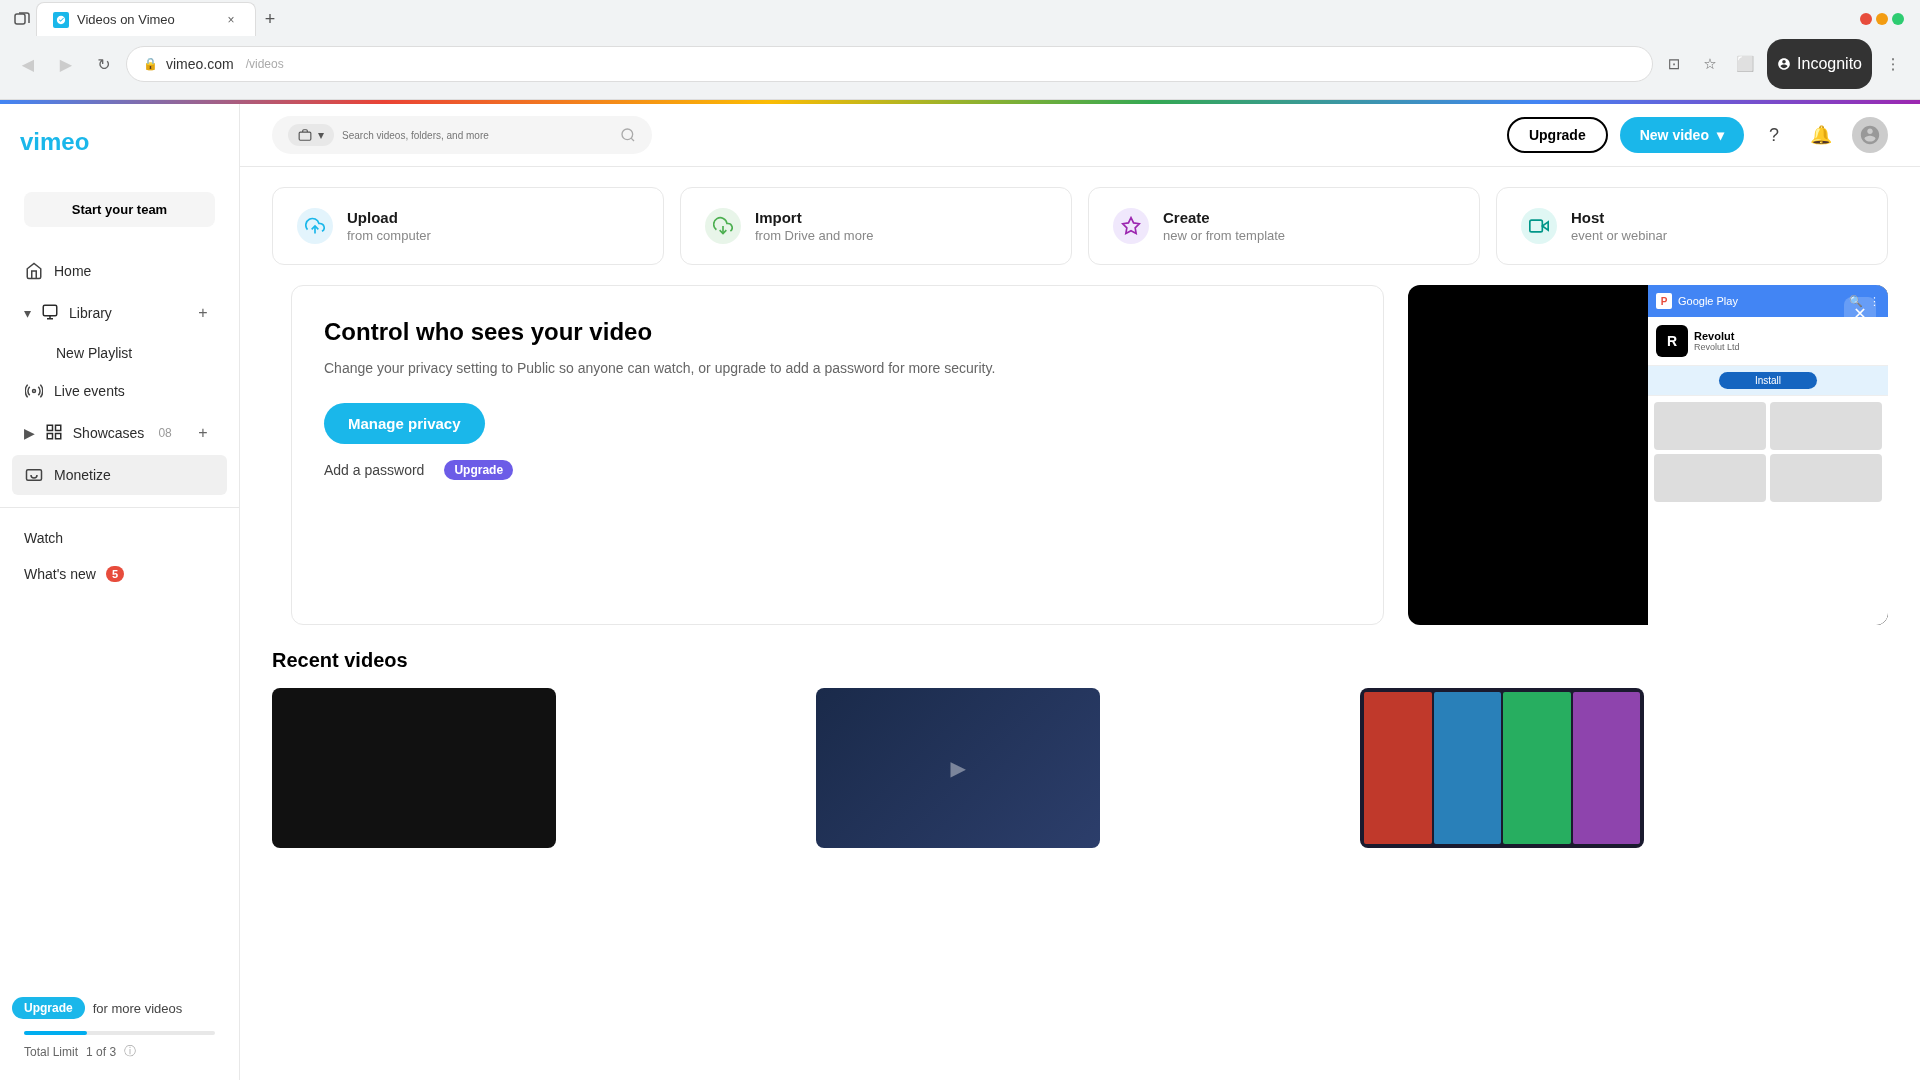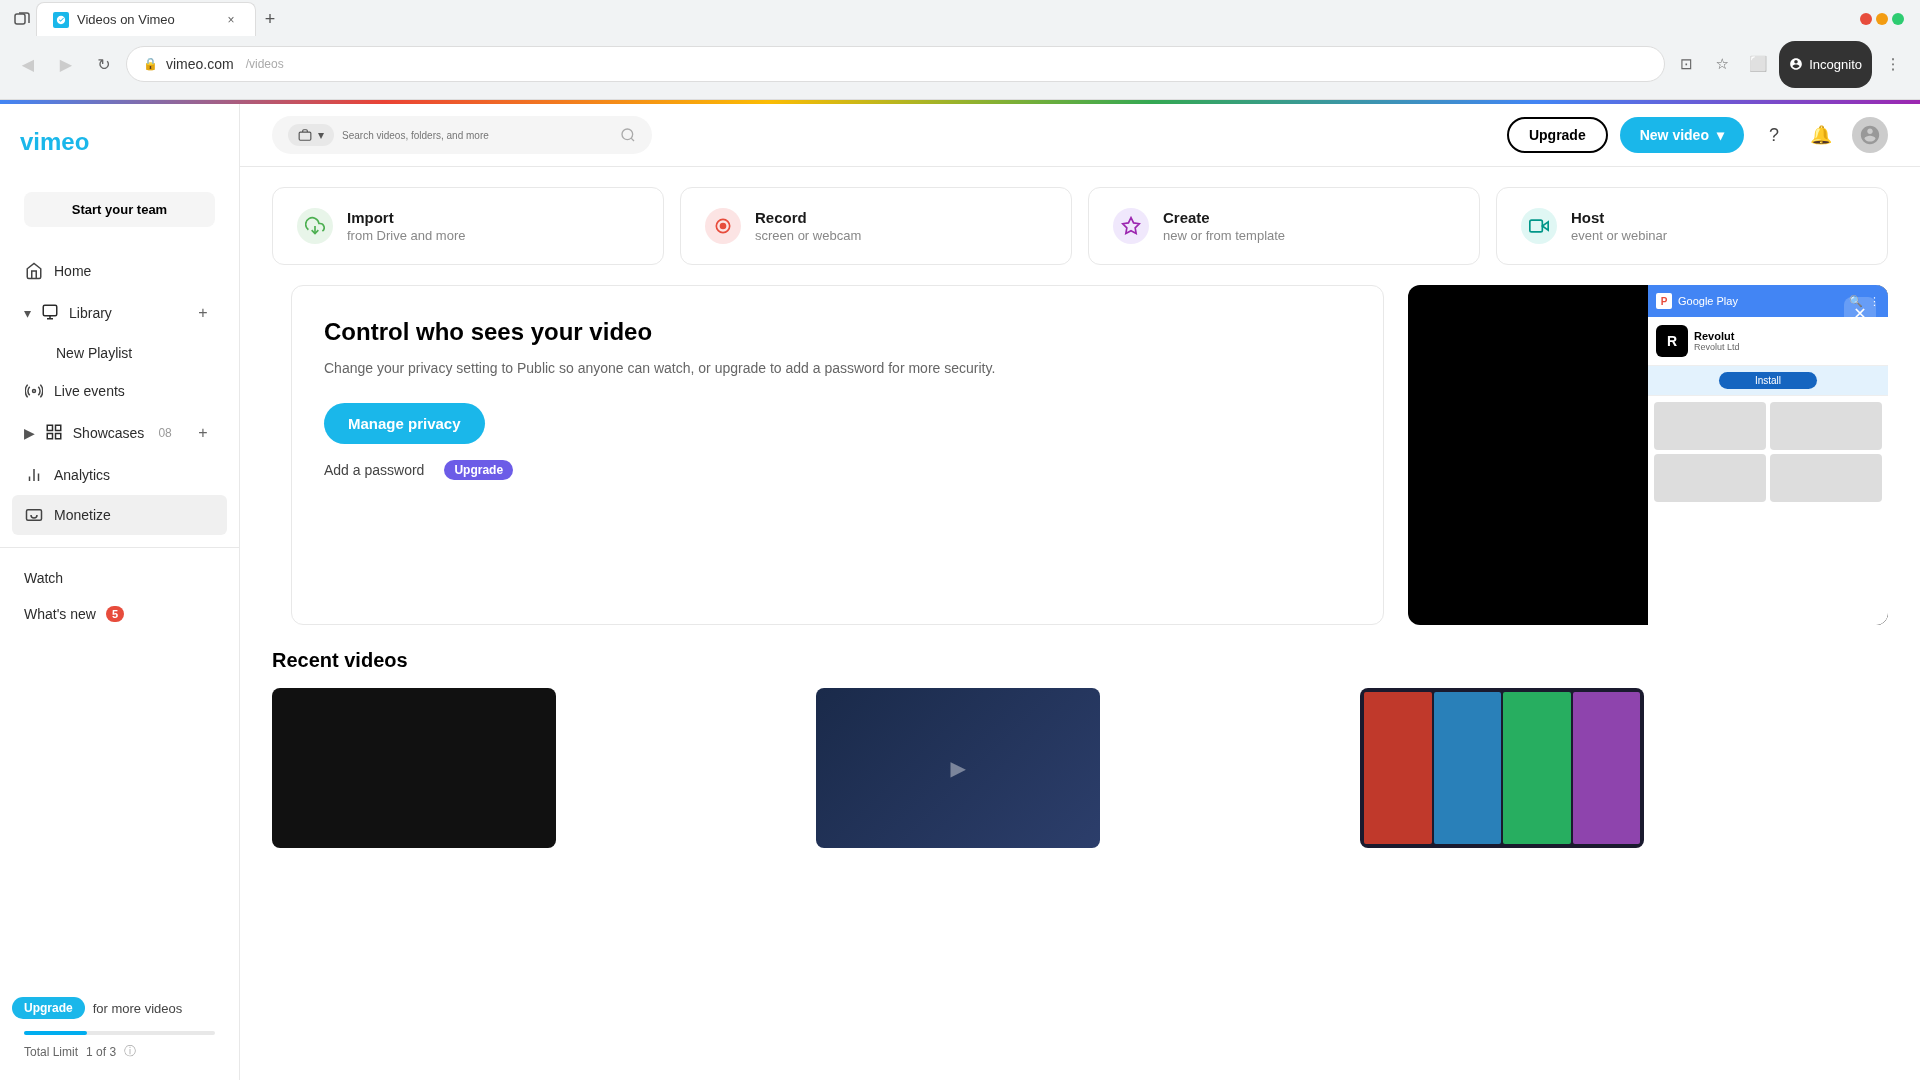--- a/index.html
+++ b/index.html
@@ -11,21 +11,21 @@
     .browser-tab { background: #fff; border-radius: 8px 8px 0 0; padding: 13px 16px; display: flex; align-items: center; gap: 8px; min-width: 220px; height: 34px; border: 1px solid #ddd; border-bottom: none; font-size: 13px; color: #333; }
     .browser-tab .tab-favicon { width: 16px; height: 16px; background: #1ab7ea; border-radius: 2px; display: flex; align-items: center; justify-content: center; }
     .browser-tab .close-tab { margin-left: auto; width: 16px; height: 16px; display: flex; align-items: center; justify-content: center; border-radius: 50%; cursor: pointer; font-size: 12px; color: #666; }
     .new-tab-btn { width: 28px; height: 28px; display: flex; align-items: center; justify-content: center; border-radius: 50%; cursor: pointer; font-size: 18px; color: #555; }
     .nav-btn { width: 32px; height: 32px; display: flex; align-items: center; justify-content: center; border-radius: 50%; cursor: pointer; color: #666; font-size: 16px; }
     .nav-btn.disabled { color: #ccc; cursor: not-allowed; }
     .address-bar { flex: 1; background: #fff; border: 1px solid #ddd; border-radius: 20px; padding: 6px 16px; display: flex; align-items: center; gap: 8px; font-size: 14px; color: #333; height: 36px; }
     .address-bar .lock-icon { color: #555; font-size: 12px; }
     .browser-actions { display: flex; align-items: center; gap: 6px; }
     .browser-action-btn { width: 30px; height: 30px; display: flex; align-items: center; justify-content: center; border-radius: 50%; cursor: pointer; color: #666; font-size: 15px; }
-    .incognito-indicator { background: #333; color: #fff; border-radius: 16px; padding: 16px 10px; font-size: 13px; display: flex; align-items: center; gap: 6px; }
+    .incognito-indicator { background: #333; color: #fff; border-radius: 16px; padding: 16px 10px; font-size: 16px; display: flex; align-items: center; gap: 6px; }
 
     
     .rainbow-bar { height: 4px; background: linear-gradient(to right, #4285f4, #ea4335, #fbbc04, #34a853, #4285f4, #9c27b0); }
 
     
     .app-container { display: flex; height: 976px; background: #fff; }
 
     
     .sidebar { width: 240px; min-width: 240px; background: #fff; border-right: 1px solid #e8e8e8; padding: 16px 0; display: flex; flex-direction: column; }
     .vimeo-logo { padding: 8px 20px 20px; }
@@ -214,30 +214,20 @@
                 <rect x="3" y="14" width="7" height="7"></rect>
                 <rect x="14" y="14" width="7" height="7"></rect>
               </svg>
           </span>
           <span>Showcases</span>
           <span style="color:#999;font-size:12px;margin-left:4px;">08</span>
         </div>
         <div class="add-btn">+</div>
       </div>
 
-      <div class="sidebar-item">
-        <span class="icon">
-          <svg width="18" height="18" viewBox="0 0 24 24" fill="none" stroke="currentColor" stroke-width="2">
-              <line x1="18" y1="20" x2="18" y2="10"></line>
-              <line x1="12" y1="20" x2="12" y2="4"></line>
-              <line x1="6" y1="20" x2="6" y2="14"></line>
-            </svg>
-        </span>
-        <span class="sidebar-item-label">Analytics</span>
-      </div>
 
       <div class="sidebar-item active">
         <span class="icon">
           <svg width="18" height="18" viewBox="0 0 24 24" fill="none" stroke="currentColor" stroke-width="2">
               <rect x="2" y="5" width="20" height="14" rx="2"></rect>
               <path d="M16 12a4 4 0 01-8 0"></path>
             </svg>
         </span>
         <span class="sidebar-item-label">Monetize</span>
       </div>
@@ -299,42 +289,43 @@
         <div class="avatar">
           <svg width="22" height="22" viewBox="0 0 24 24" fill="#999">
               <path d="M12 2C6.48 2 2 6.48 2 12s4.48 10 10 10 10-4.48 10-10S17.52 2 12 2zm0 3c1.66 0 3 1.34 3 3s-1.34 3-3 3-3-1.34-3-3 1.34-3 3-3zm0 14.2c-2.5 0-4.71-1.28-6-3.22.03-1.99 4-3.08 6-3.08 1.99 0 5.97 1.09 6 3.08-1.29 1.94-3.5 3.22-6 3.22z"></path>
             </svg>
         </div>
       </div>
     </div>
 
     <div class="upload-options">
       <div class="upload-card">
+        <div class="upload-card-icon blue">
+          <svg width="20" height="20" viewBox="0 0 24 24" fill="none" stroke="#1ab7ea" stroke-width="2">
+              <polyline points="16 16 12 12 8 16"></polyline>
+              <line x1="12" y1="12" x2="12" y2="21"></line>
+              <path d="M20.39 18.39A5 5 0 0018 9h-1.26A8 8 0 103 16.3"></path>
+            </svg>
+        </div>
+        <div class="upload-card-text">
+          <div class="title">Upload</div>
+          <div class="sub">from computer</div>
+        </div>
+      </div>
+      <div class="upload-card">
         <div class="upload-card-icon green">
           <svg width="20" height="20" viewBox="0 0 24 24" fill="none" stroke="#4caf50" stroke-width="2">
               <polyline points="8 17 12 21 16 17"></polyline>
               <line x1="12" y1="12" x2="12" y2="21"></line>
               <path d="M20.88 18.09A5 5 0 0018 9h-1.26A8 8 0 104.08 16.5"></path>
             </svg>
         </div>
         <div class="upload-card-text">
           <div class="title">Import</div>
           <div class="sub">from Drive and more</div>
-        </div>
-      </div>
-      <div class="upload-card">
-        <div class="upload-card-icon red">
-          <svg width="20" height="20" viewBox="0 0 24 24" fill="none" stroke="#e74c3c" stroke-width="2">
-              <circle cx="12" cy="12" r="8"></circle>
-              <circle cx="12" cy="12" r="3" fill="#e74c3c"></circle>
-            </svg>
-        </div>
-        <div class="upload-card-text">
-          <div class="title">Record</div>
-          <div class="sub">screen or webcam</div>
         </div>
       </div>
       <div class="upload-card">
         <div class="upload-card-icon purple">
           <svg width="20" height="20" viewBox="0 0 24 24" fill="none" stroke="#9c27b0" stroke-width="2">
               <polygon points="12 2 15.09 8.26 22 9.27 17 14.14 18.18 21.02 12 17.77 5.82 21.02 7 14.14 2 9.27 8.91 8.26 12 2"></polygon>
             </svg>
         </div>
         <div class="upload-card-text">
           <div class="title">Create</div>

